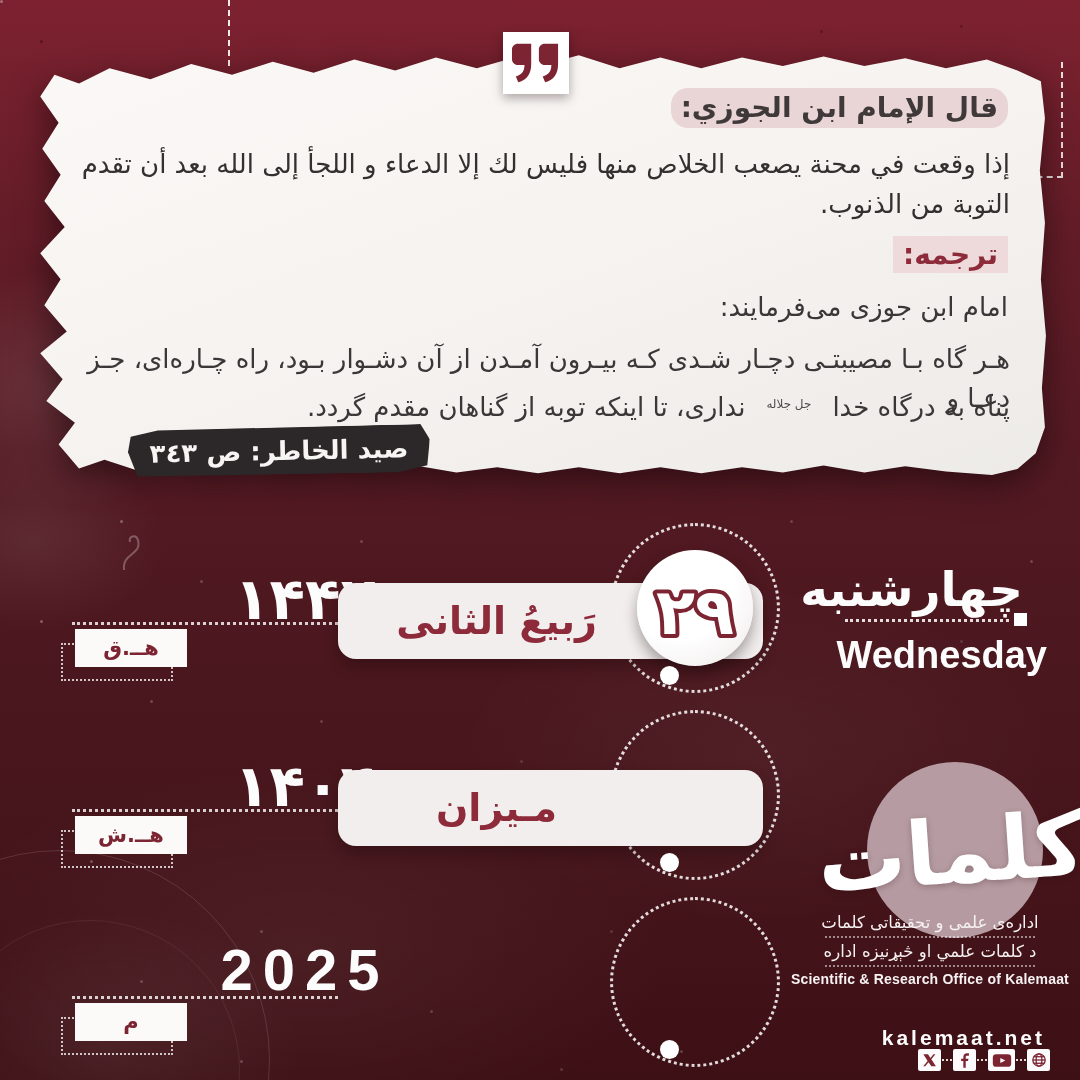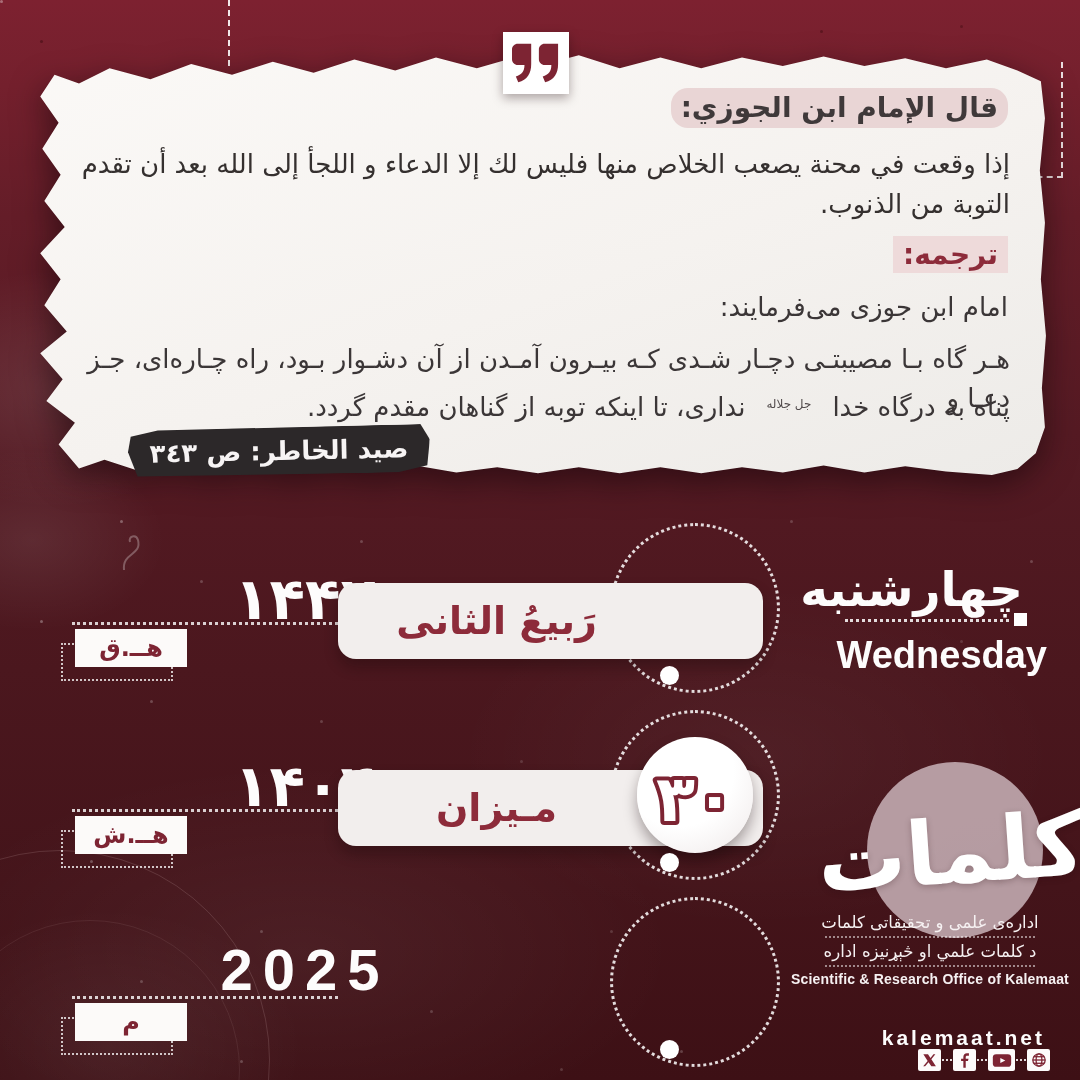--- a/index.html
+++ b/index.html
@@ -72,21 +72,21 @@
   .wd-en{position:absolute;right:33px;top:634px;font-size:38px;font-weight:bold;color:#fdfcfc;
     font-family:"Liberation Sans","DejaVu Sans",sans-serif;}
 
   
   .year{position:absolute;left:170px;width:270px;text-align:center;font-size:58px;font-weight:bold;
     color:#fdfcfc;line-height:1;letter-spacing:2px;}
   .year.latin{font-family:"Liberation Sans","DejaVu Sans",sans-serif;letter-spacing:10px;}
   .row-line{position:absolute;left:72px;width:266px;border-top:3px dotted rgba(255,255,255,.8);}
   .era-ghost{position:absolute;left:61px;width:112px;height:38px;border:2px dotted rgba(255,255,255,.75);z-index:4;}
   .era-box{position:absolute;left:75px;width:112px;height:38px;background:#fcfaf9;z-index:5;
-    display:flex;align-items:center;justify-content:center;font-size:24px;font-weight:bold;color:#7d2433;direction:rtl;}
+    display:flex;align-items:center;justify-content:center;font-size:21px;font-weight:bold;color:#7d2433;direction:rtl;}
   .ring{position:absolute;left:610px;width:170px;height:170px;border-radius:50%;
     border:3px dotted rgba(255,255,255,.85);z-index:3;}
   .pill{position:absolute;left:338px;width:425px;height:76px;background:#f2eeed;border-radius:18px;z-index:4;
     box-shadow:0 8px 14px rgba(20,5,8,.3);}
   .month{position:absolute;left:20px;right:128px;top:0;bottom:0;display:flex;align-items:center;justify-content:center;
     font-size:38px;font-weight:bold;color:#8d2b3a;direction:rtl;}
   .month.latin{font-family:"Liberation Sans","DejaVu Sans",sans-serif;direction:ltr;}
   .daycircle{position:absolute;left:637px;width:116px;height:116px;border-radius:50%;z-index:5;
     background:radial-gradient(circle at 36% 30%, #ffffff 50%, #eee8e8 100%);
     box-shadow:0 8px 14px rgba(20,5,8,.35);}
@@ -154,34 +154,34 @@
   <div class="wd-en">Wednesday</div>
 
   <div class="year" style="top:570px">۱۴۴۷</div>
   <div class="row-line" style="top:622px"></div>
   <div class="era-ghost" style="top:643px"></div>
   <div class="era-box" style="top:629px">هــ.ق</div>
   <div class="ring" style="top:523px"></div>
   <div class="pill" style="top:583px">
     <div class="month">رَبيعُ الثانى</div>
   </div>
+  <div class="daycircle" style="top:550px">
+    <svg viewBox="0 0 116 116">
+        <text x="58" y="84" text-anchor="middle" font-size="64" font-weight="bold" font-family="DejaVu Sans" fill="#ffffff" stroke="#7d2433" stroke-width="8" stroke-linejoin="round" paint-order="stroke">۲۹</text>
+      </svg>
+  </div>
   <div class="row-dot" style="top:666px"></div>
 
   <div class="year" style="top:757px">۱۴۰۴</div>
   <div class="row-line" style="top:809px"></div>
   <div class="era-ghost" style="top:830px"></div>
   <div class="era-box" style="top:816px">هــ.ش</div>
   <div class="ring" style="top:710px"></div>
   <div class="pill" style="top:770px">
     <div class="month">مـیزان</div>
-  </div>
-  <div class="daycircle" style="top:737px">
-    <svg viewBox="0 0 116 116">
-        <text x="58" y="84" text-anchor="middle" font-size="64" font-weight="bold" font-family="DejaVu Sans" fill="#ffffff" stroke="#7d2433" stroke-width="8" stroke-linejoin="round" paint-order="stroke">۳۰</text>
-      </svg>
   </div>
   <div class="row-dot" style="top:853px"></div>
 
   <div class="year latin" style="top:941px">2025</div>
   <div class="row-line" style="top:996px"></div>
   <div class="era-ghost" style="top:1017px"></div>
   <div class="era-box" style="top:1003px">م</div>
   <div class="ring" style="top:897px"></div>
   <div class="row-dot" style="top:1040px"></div>
 

